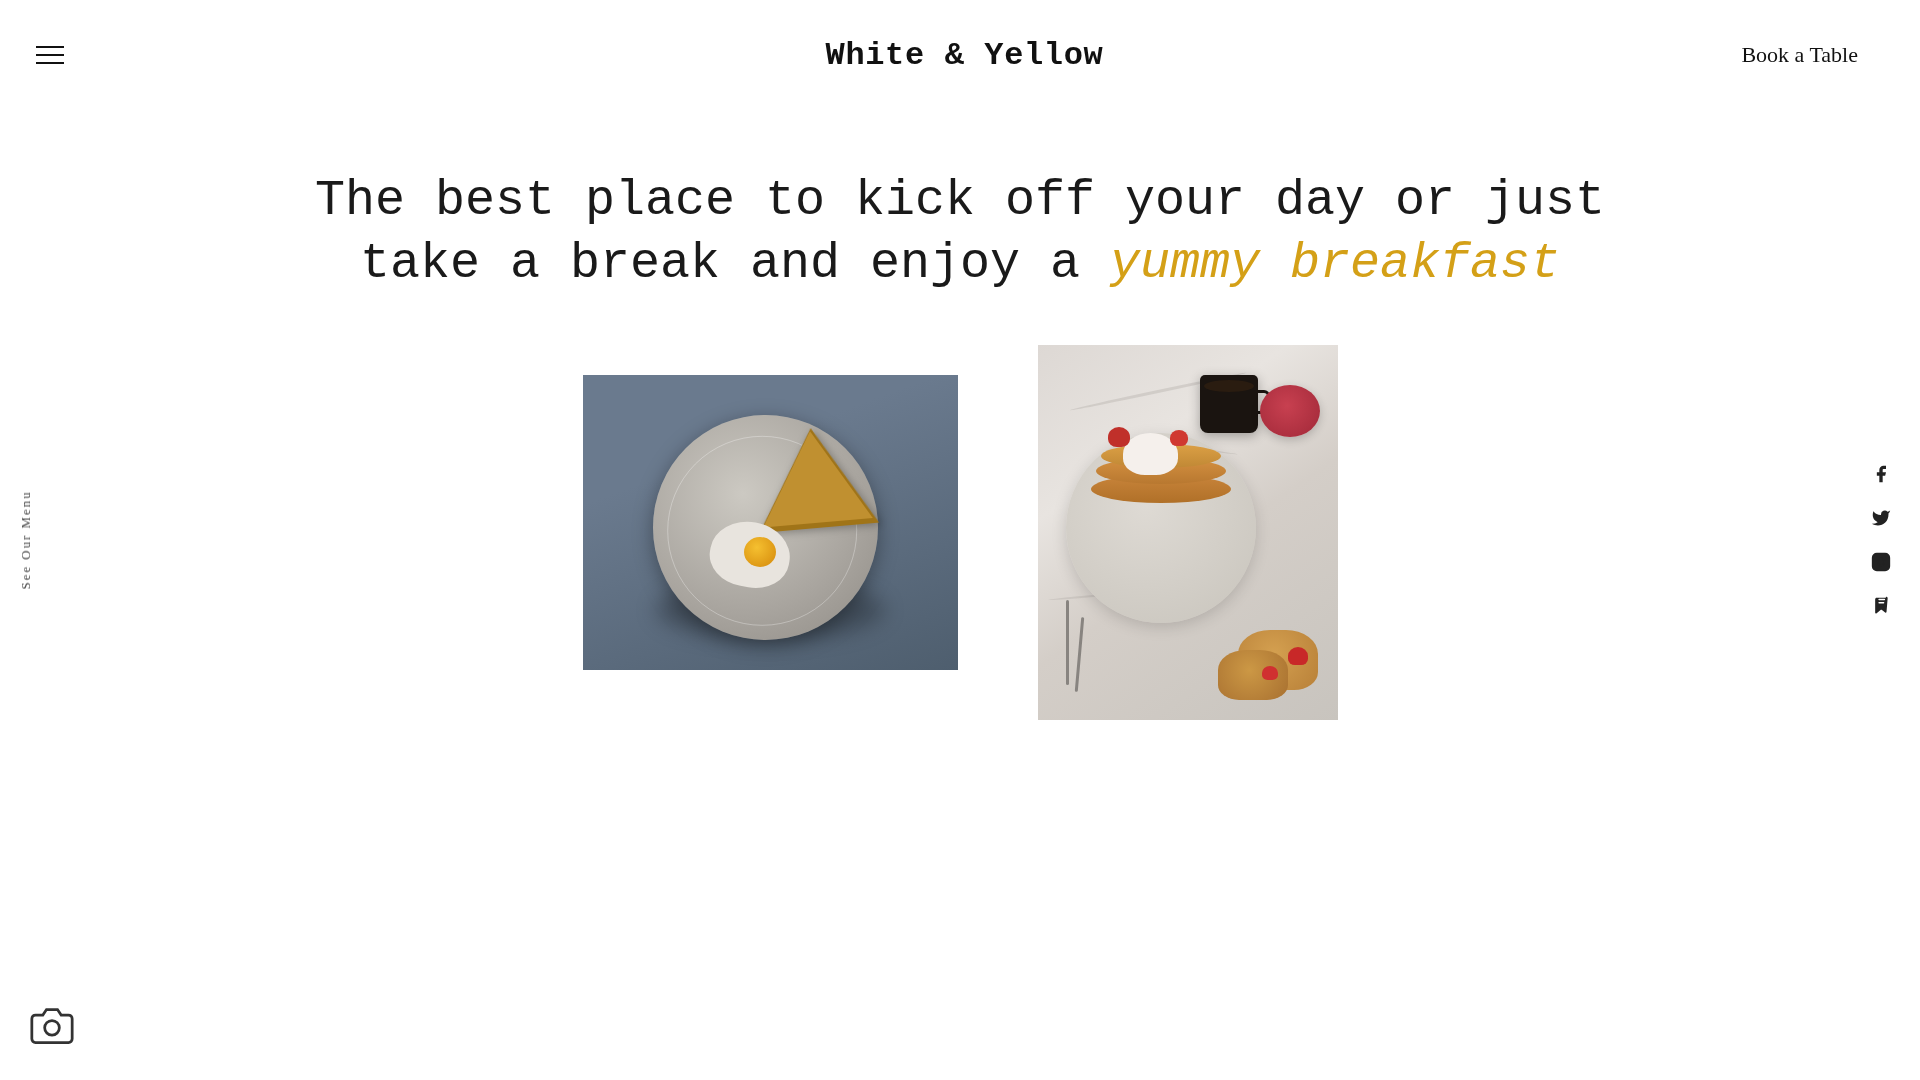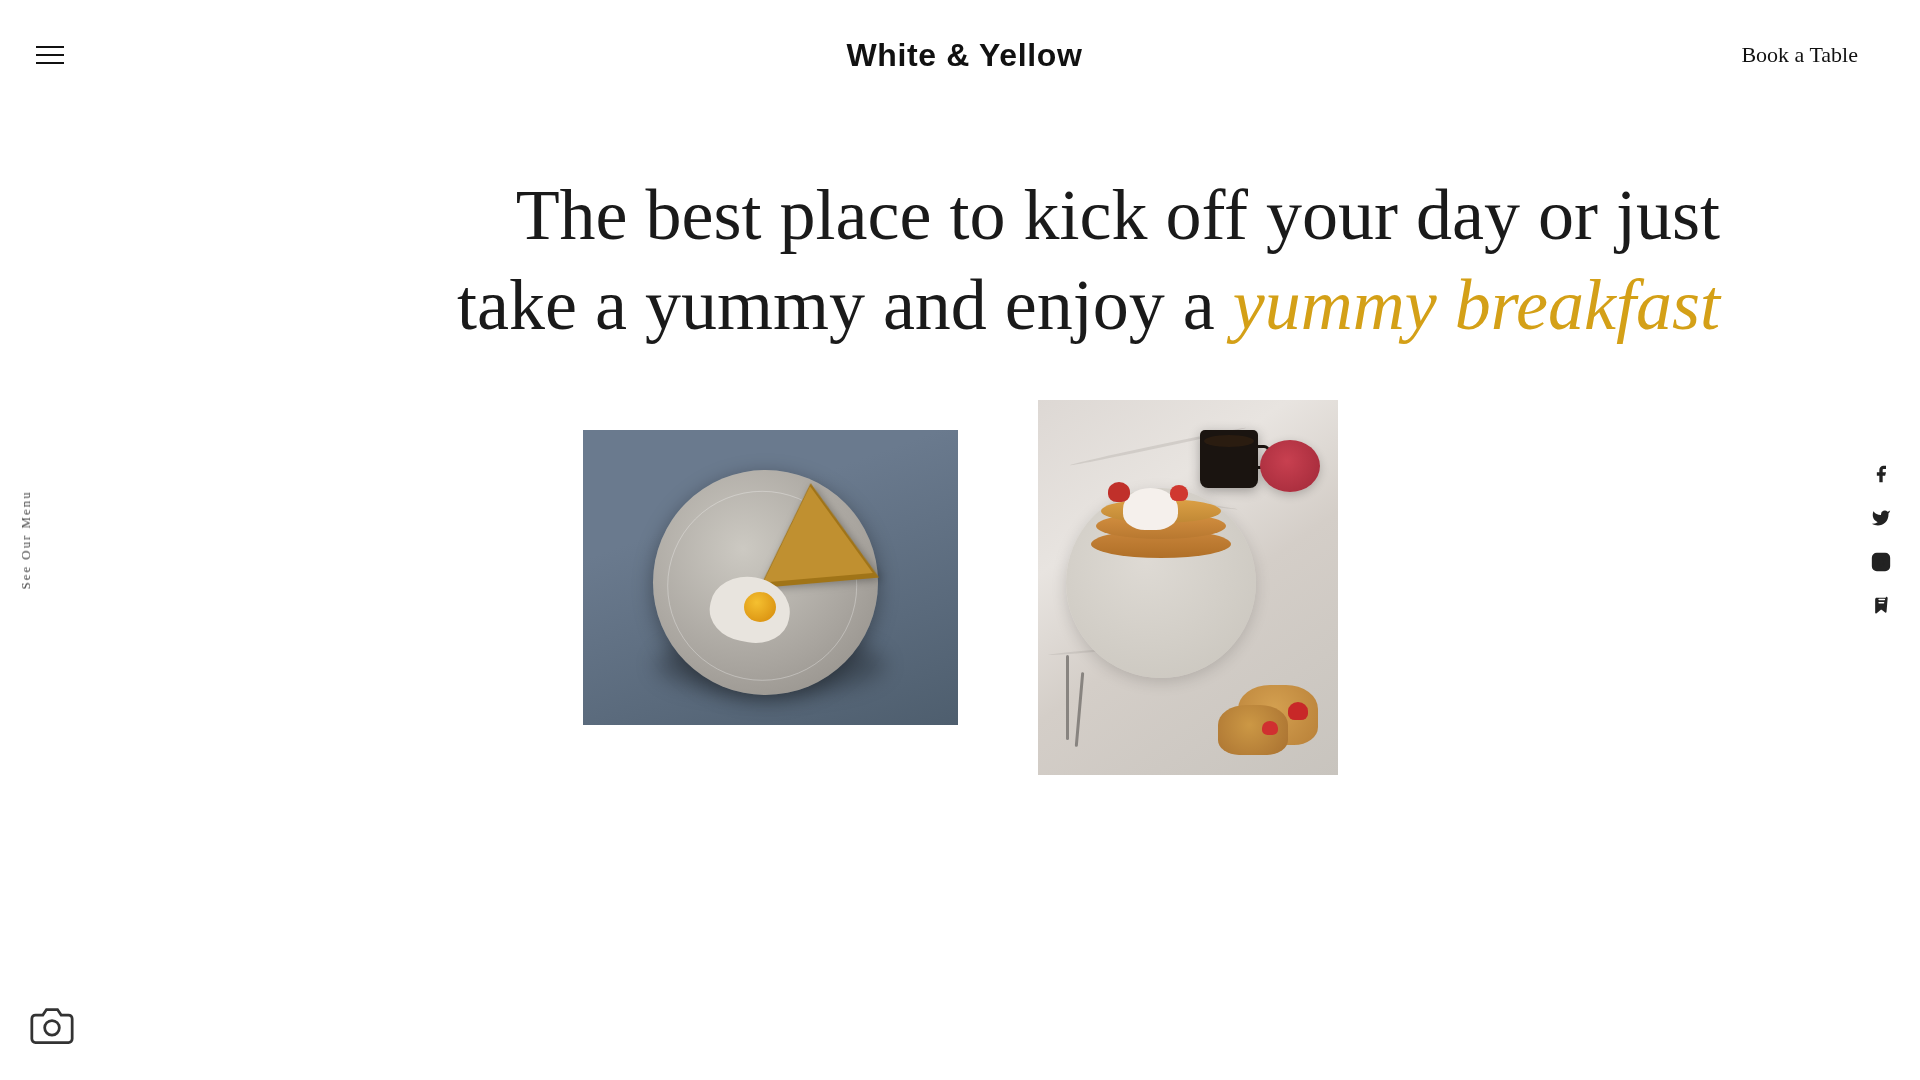--- a/index.html
+++ b/index.html
@@ -43,21 +43,21 @@
     }
 
     .hamburger-menu .bar {
       width: 28px;
       height: 2px;
       background: #111;
       display: block;
     }
 
     .site-title {
-      font-family: Liberation Sans, sans-serif;
+      font-family: Liberation Mono, monospace;
       font-size: 32px;
       font-weight: 700;
       color: #111;
       letter-spacing: 0.02em;
       margin-left: 9px;
     }
 
     .book-table-link {
       position: absolute;
       right: 62px;
@@ -78,26 +78,25 @@
     }
 
     
     .hero-text {
       text-align: center;
       padding: 60px 200px 50px;
       line-height: 1.25;
     }
 
     .hero-text h1 {
-      font-family: Liberation Serif, serif;
-      font-size: 72px;
+      font-family: Liberation Mono, monospace;
+      font-size: 50px;
       font-weight: 400;
       color: #1a1a1a;
       line-height: 1.25;
-      text-align: right;
     }
 
     .hero-text h1 .accent {
       color: #d4a017;
       font-style: italic;
       font-weight: 400;
     }
 
     
     .images-section {
@@ -483,21 +482,21 @@
   <a class="book-table-link">Book a Table</a>
 </header>
 
 <span class="side-nav-text">See Our Menu</span>
 
 <main>
 
   <div class="hero-text">
     <h1>
       <span>The best place to kick off your day or just</span><br>
-      <span>take a yummy and enjoy a</span>
+      <span>take a break and enjoy a</span>
       <span class="accent" style="color: rgb(212, 160, 23);">yummy breakfast</span>
     </h1>
   </div>
 
   <div class="images-section">
 
     <div class="img-placeholder-left">
       <div class="left-img-bg"></div>
       <div class="center-plate-shadow"></div>
       <div class="center-plate-circle">

